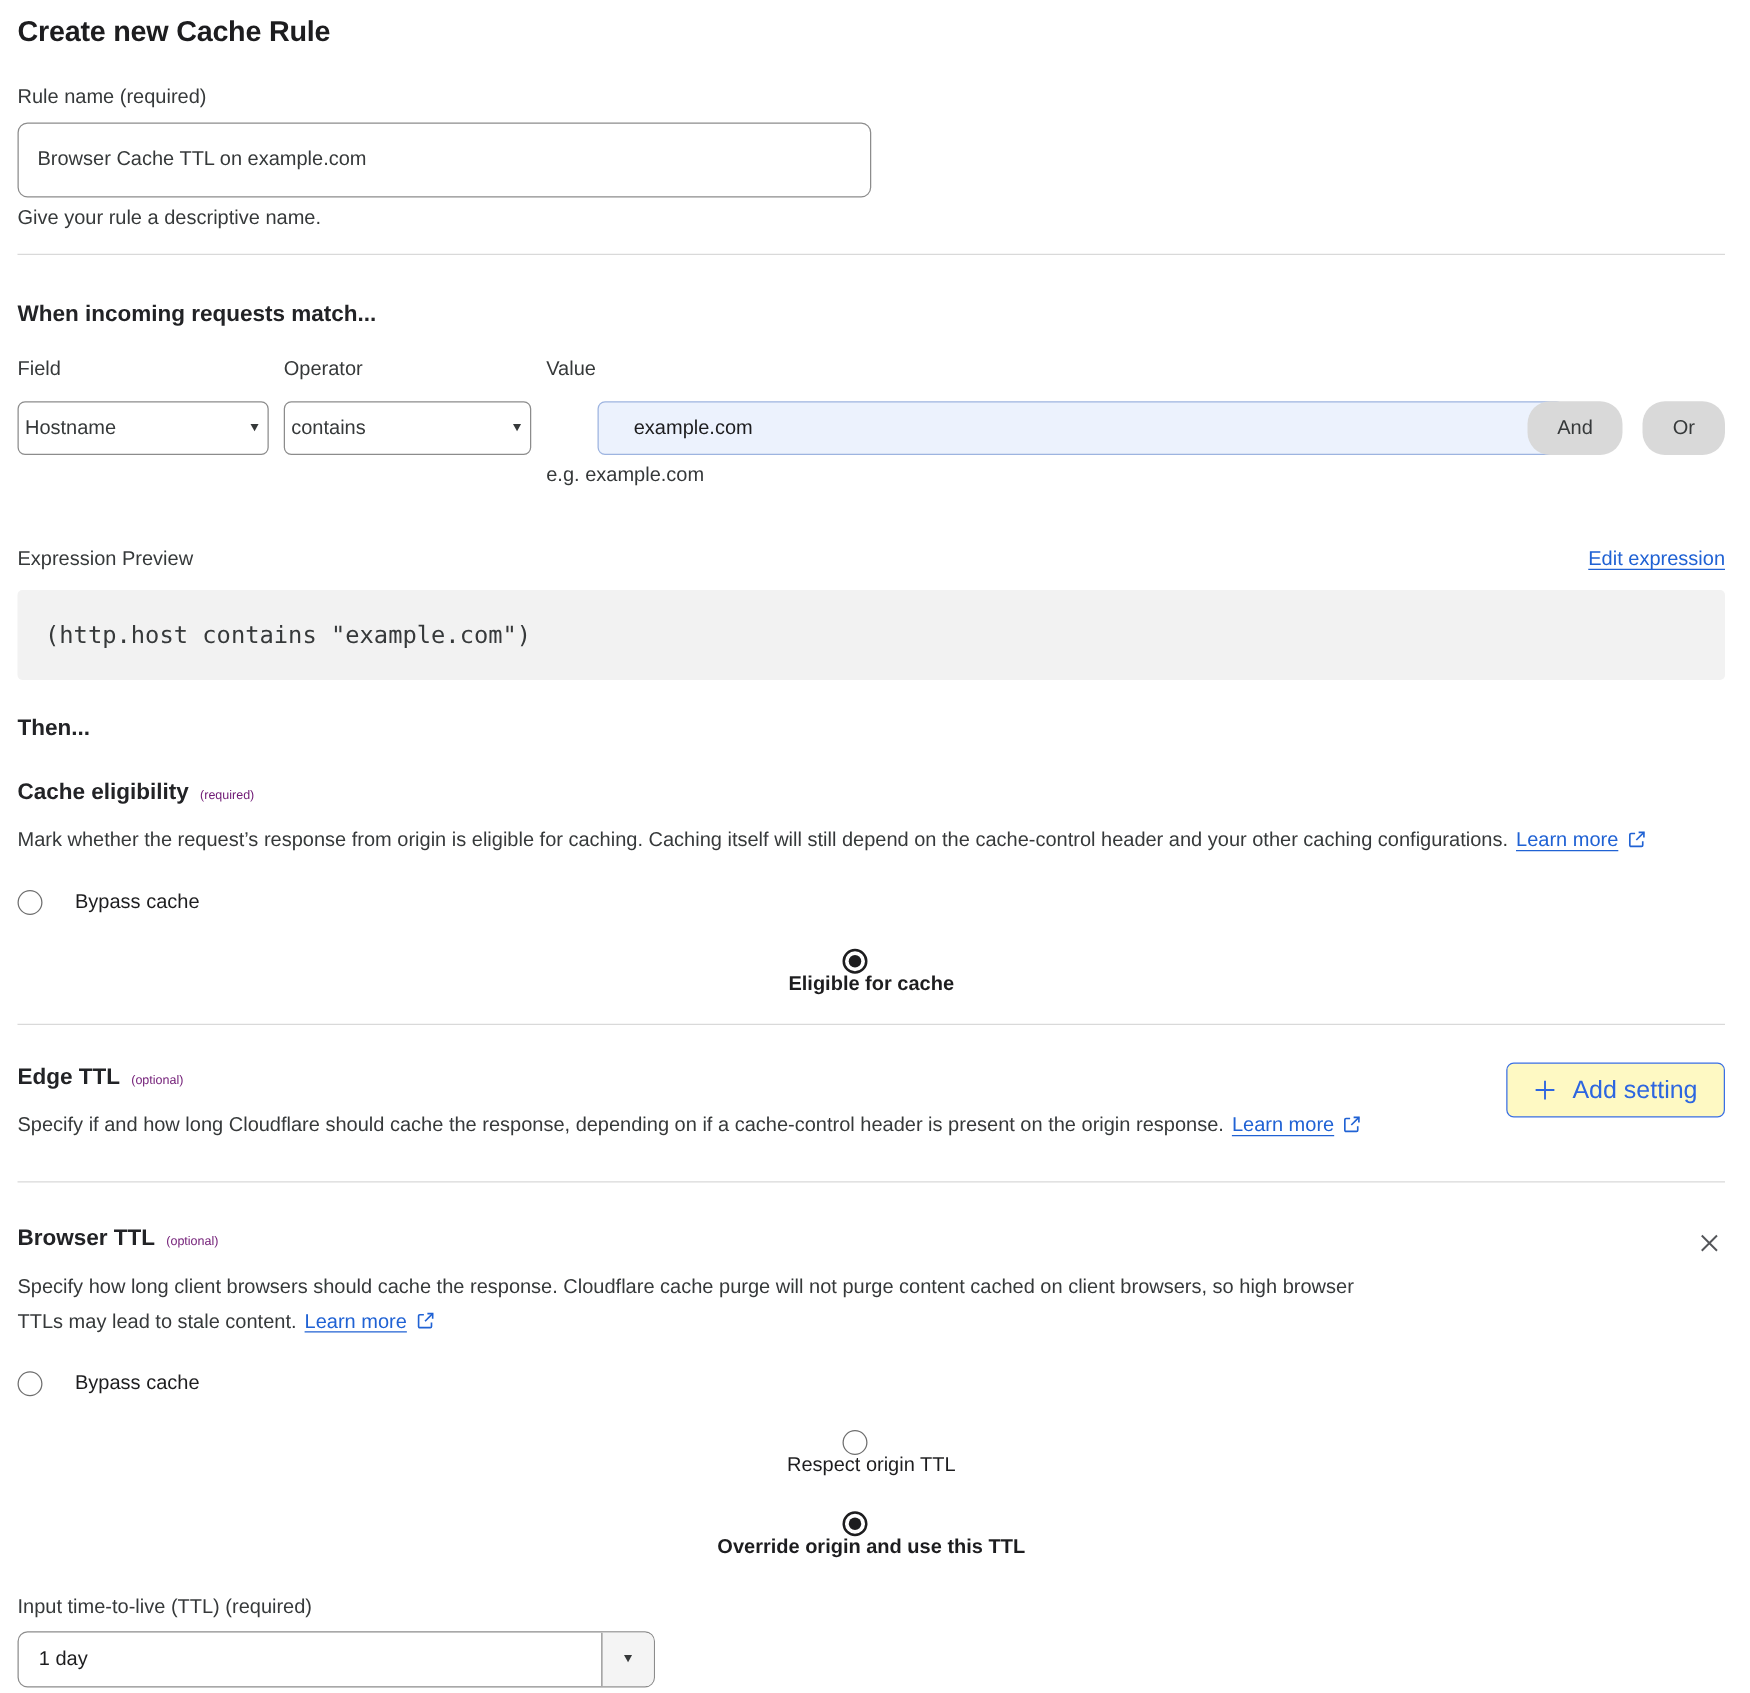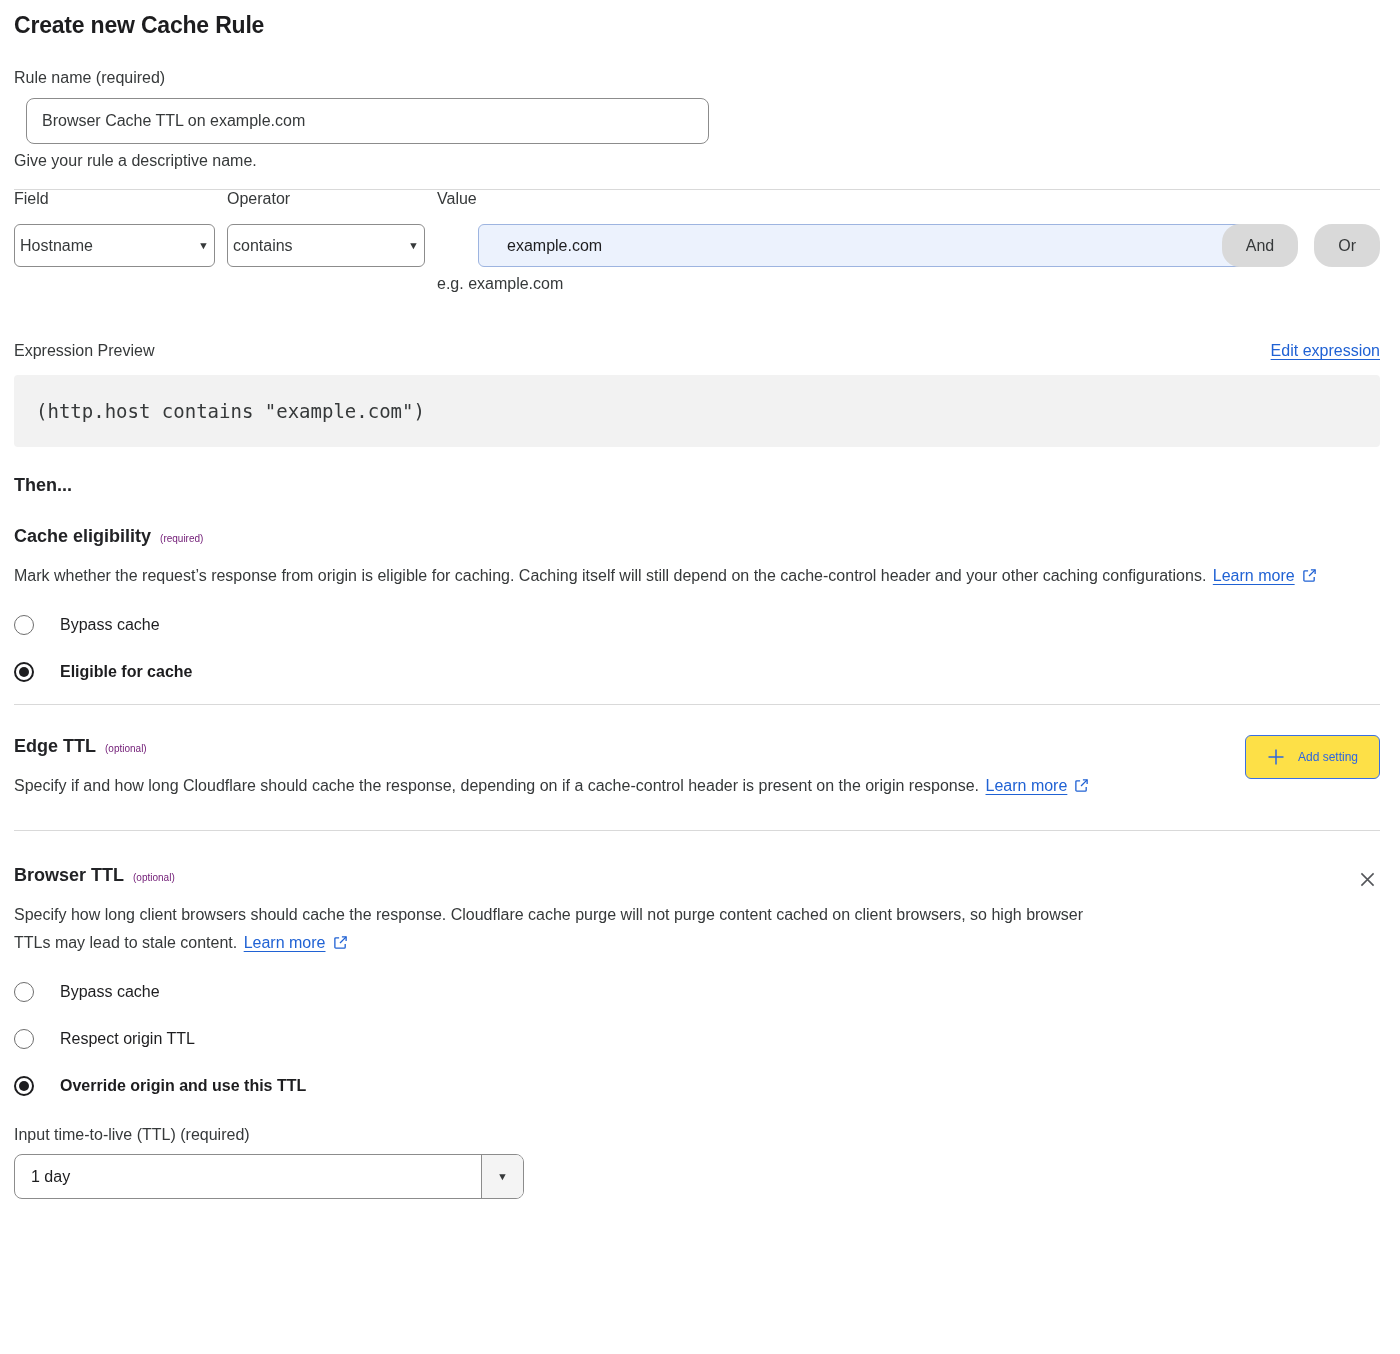--- a/index.html
+++ b/index.html
@@ -13,24 +13,24 @@
   .page { padding: 12px 20px 16px 14px; }
 
   .page-title {
     font-size: 23px; font-weight: 700; color: #1d1d1f;
     margin: 0 0 30px 0; letter-spacing: -0.2px;
   }
 
   .field-label { display: block; font-size: 16px; color: #36393a; margin-bottom: 11px; }
 
   .text-input {
-    width: 683px; height: 46px;
+    width: 683px; height: 60px;
     border: 1px solid #8c8c8c; border-radius: 8px;
     padding: 0 15px; font-size: 16px; color: #36393a;
-    font-family: inherit; background: #fff; outline: none; margin-left: 12px;
+    font-family: inherit; background: #fff; outline: none;
   }
   .help-text { font-size: 16px; color: #36393a; margin: 8px 0 0 0; }
 
   .divider { border: none; border-top: 1px solid #d9d9d9; height: 0; }
   .divider-1 { margin: 19px 0 0 0; }
   .divider-2 { margin: 22px 0 0 0; }
   .divider-3 { margin: 30px 0 0 0; }
 
   .section-heading { font-size: 18px; font-weight: 700; color: #222326; margin: 0; }
   .match-heading { margin: 37px 0 25px 0; }
@@ -81,21 +81,21 @@
   .desc {
     font-size: 16px; line-height: 28px; color: #36393a;
     margin: 15px 0 0 0; max-width: 1345px;
   }
   .desc.narrow { max-width: 1108px; }
   .desc .link { margin-left: 2px; }
   .ext-icon { margin-left: 7px; vertical-align: -2px; }
 
   .radio-row { display: flex; align-items: center; cursor: pointer; }
   .rr-1 { margin-top: 25px; }
-  .rr-n { margin-top: 27px; }
+  .rr-n { margin-top: 27px; flex-direction: column; }
   .radio {
     width: 20px; height: 20px; border-radius: 50%;
     border: 1px solid #6e6e6e; background: #fff;
     margin-right: 26px; position: relative; flex: none; cursor: pointer;
   }
   .radio.checked { border: 2px solid #1d1d1f; }
   .radio.checked::after {
     content: ""; position: absolute; left: 3px; top: 3px; right: 3px; bottom: 3px;
     border-radius: 50%; background: #1d1d1f;
   }
@@ -104,21 +104,21 @@
 
   .section-header-row { display: flex; justify-content: space-between; align-items: flex-start; }
   .edge-header { margin-top: 31px; }
   .browser-header { margin-top: 34px; }
   .header-left { flex: 1 1 auto; min-width: 0; }
 
   .add-setting-btn {
     display: flex; align-items: center; gap: 13px;
     height: 44px; padding: 0 21px; margin-top: -1px;
     border: 1px solid #3a6fe3; border-radius: 6px;
-    background: #fde047; color: #2d66e0; font-size: 12px;
+    background: #fef9c3; color: #2d66e0; font-size: 20px;
     font-family: inherit; cursor: pointer; flex: none;
   }
   .close-btn {
     background: none; border: none; padding: 2px; margin: 2px 0 0 0;
     cursor: pointer; flex: none; line-height: 0;
   }
 
   .ttl-label { margin-top: 30px; margin-bottom: 10px; }
   .ttl-select {
     width: 510px; height: 45px; border: 1px solid #8c8c8c; border-radius: 8px;
@@ -139,20 +139,21 @@
 
   <section>
     <label class="field-label">Rule name (required)</label>
     <input class="text-input" type="text" value="Browser Cache TTL on example.com" style="">
     <p class="help-text">Give your rule a descriptive name.</p>
   </section>
 
   <hr class="divider divider-1">
 
   <section>
+    <h2 class="section-heading match-heading">When incoming requests match...</h2>
     <div class="match-row">
       <div class="match-col">
         <label class="field-label">Field</label>
         <div class="select-control w-field">
           <span>Hostname</span>
           <span class="caret">▼</span>
         </div>
       </div>
       <div class="match-col">
         <label class="field-label">Operator</label>

